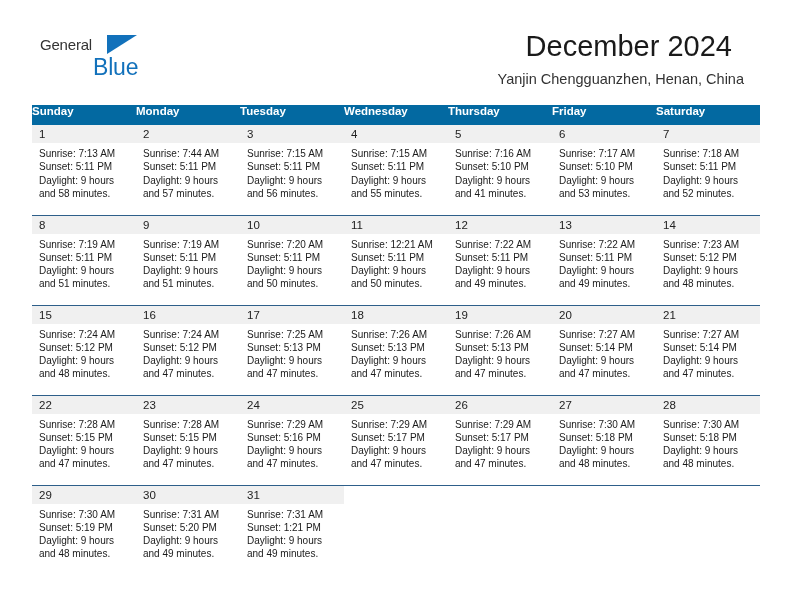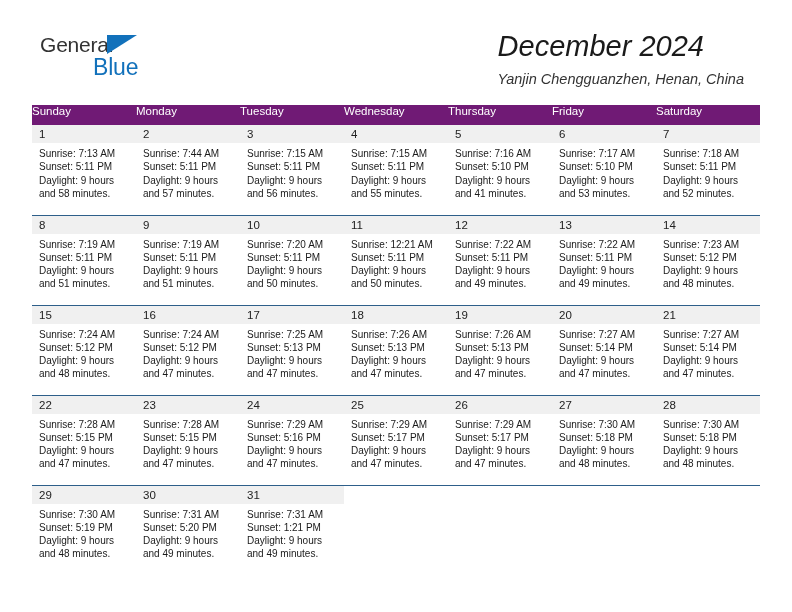--- a/index.html
+++ b/index.html
@@ -33,21 +33,21 @@
     position: absolute;
     left: 0;
     top: 4px;
     width: 200px;
     height: 60px;
   }
   .brand-general {
     position: absolute;
     left: 8px;
     top: 0px;
-    font-size: 21px;
+    font-size: 15px;
     color: #333333;
     letter-spacing: -0.2px;
     line-height: 26px;
     white-space: nowrap;
   }
   .brand-triangle {
     position: absolute;
     left: 75px;
     top: 3px;
     width: 0;
@@ -63,22 +63,21 @@
     color: #1271bb;
     letter-spacing: -0.2px;
     line-height: 26px;
     white-space: nowrap;
   }
 
   .title-block {
     position: absolute;
     right: 0;
     top: 0;
-    text-align: left;
-    font-style: italic;
+    text-align: center;
   }
   .cal-title {
     font-size: 29px;
     color: #1a1a1a;
     line-height: 36px;
     white-space: nowrap;
     font-weight: normal;
     margin: 0;
   }
   .cal-subtitle {
@@ -102,24 +101,24 @@
     table-layout: fixed;
     width: 728px;
   }
   table.cal-table th,
   table.cal-table td {
     padding: 0;
     margin: 0;
     vertical-align: top;
   }
   th.dow {
-    background: #701a75;
+    background: #0369a1;
     color: #ffffff;
     font-size: 11.5px;
-    font-weight: normal;
+    font-weight: bold;
     text-align: left;
     height: 20px;
     padding: 3px 0 3px 7px;
     box-sizing: border-box;
     white-space: nowrap;
   }
 
   td.daycell {
     width: 104px;
     height: 90px;

